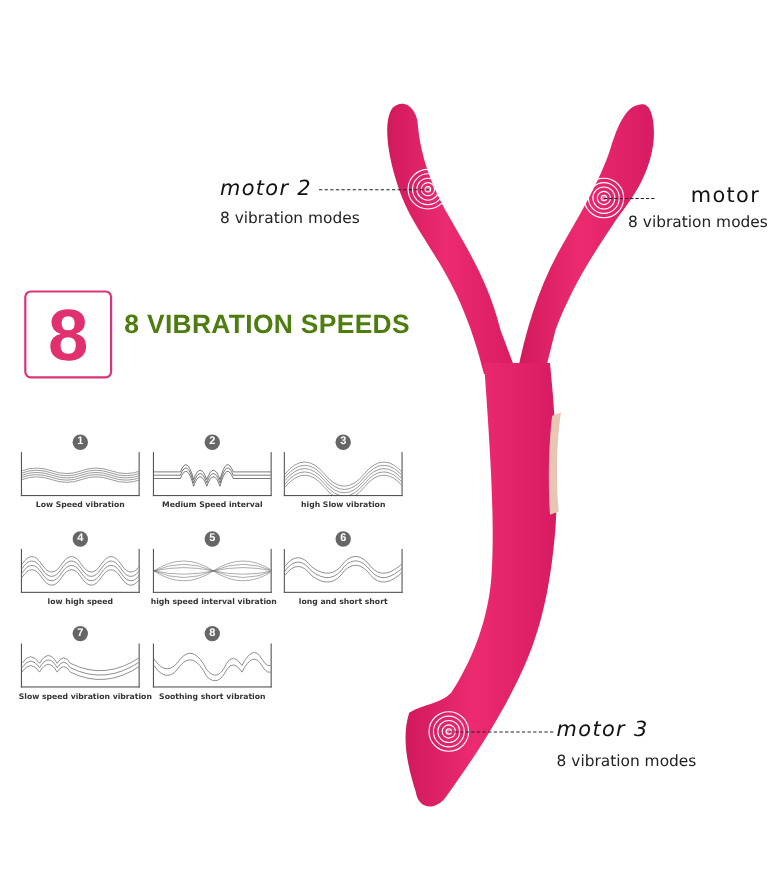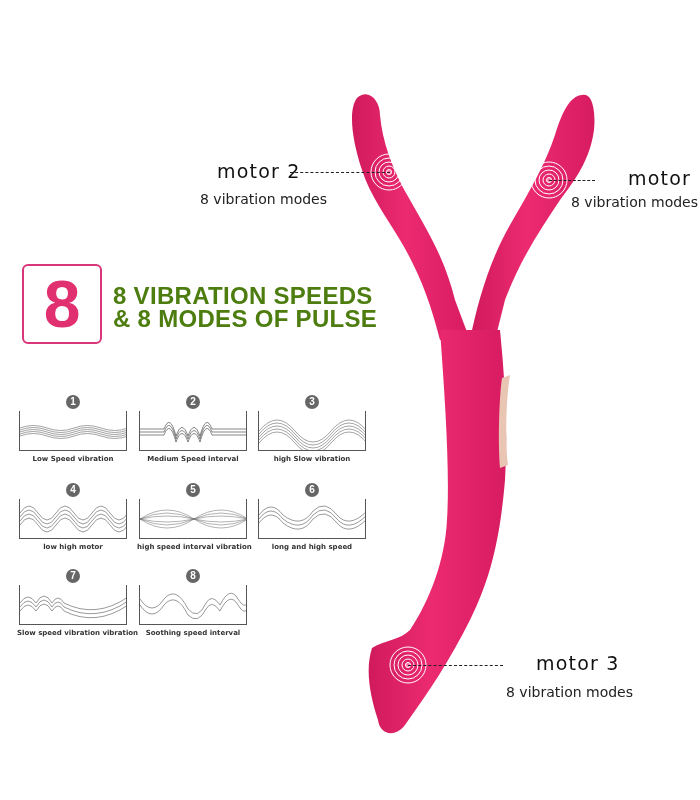--- a/index.html
+++ b/index.html
@@ -62,38 +62,37 @@
   </g>
   <g fill="none" stroke="#fff" stroke-width="1">
     <circle cx="408" cy="665" r="18"></circle>
       <circle cx="408" cy="665" r="14"></circle>
       <circle cx="408" cy="665" r="10"></circle>
       <circle cx="408" cy="665" r="6"></circle>
       <circle cx="408" cy="665" r="2.5" fill="#ff6fa0"></circle>
   </g>
 </svg>
 
-<div class="abs motor-title" style="left:217px; top:160px;">motor 2</div>
+<div class="abs motor-title" style="left:200px; top:160px;font-style:italic;">motor 2</div>
 <div class="abs dash" style="left:290px; top:172px; width:100px;"></div>
 <div class="abs motor-sub" style="left:200px; top:191px;">8 vibration modes</div>
 
 <div class="abs dash" style="left:549px; top:180px; width:46px;"></div>
 <div class="abs motor-title" style="left:597px; top:167px;margin-left:31px;">motor 1</div>
 <div class="abs motor-sub" style="left:571px; top:194px;">8 vibration modes</div>
 
 <div class="abs dash" style="left:408px; top:665px; width:95px;"></div>
-<div class="abs motor-title" style="left:536px; top:652px;">motor 3</div>
+<div class="abs motor-title" style="left:506px; top:652px;font-style:italic;">motor 3</div>
 <div class="abs motor-sub" style="left:506px; top:684px;">8 vibration modes</div>
 
 <div class="badge">
   <span class="badge-num">8</span>
 </div>
 <div class="headline">
   <div>8 VIBRATION SPEEDS</div>
-  <div>&amp; 8 MODES OF PULSE</div>
 </div>
 
 <div class="mode" style="left:17px; top:395px;">
   <div class="mode-num">1</div>
   <div class="mode-box">
     <svg width="108" height="40" viewBox="0 0 108 40" fill="none" stroke="#666" stroke-width="0.6">
       <path d="M0 17 Q13 12 27 17 T54 17 T81 17 T108 17"></path>
         <path d="M0 19 Q13 14 27 19 T54 19 T81 19 T108 19"></path>
         <path d="M0 21 Q13 16 27 21 T54 21 T81 21 T108 21"></path>
         <path d="M0 23 Q13 18 27 23 T54 23 T81 23 T108 23"></path>
@@ -130,21 +129,21 @@
 <div class="mode" style="left:17px; top:483px;">
   <div class="mode-num">4</div>
   <div class="mode-box">
     <svg width="108" height="40" viewBox="0 0 108 40" fill="none" stroke="#555" stroke-width="0.6">
       <path d="M0 14 Q9 0 18 14 T36 14 T54 14 T72 14 T90 14 T108 14"></path>
         <path d="M0 18 Q9 4 18 18 T36 18 T54 18 T72 18 T90 18 T108 18"></path>
         <path d="M0 22 Q9 8 18 22 T36 22 T54 22 T72 22 T90 22 T108 22"></path>
         <path d="M0 26 Q9 12 18 26 T36 26 T54 26 T72 26 T90 26 T108 26"></path>
     </svg>
   </div>
-  <div class="mode-label">low high motor</div>
+  <div class="mode-label">low high speed</div>
 </div>
 <div class="mode" style="left:137px; top:483px;">
   <div class="mode-num">5</div>
   <div class="mode-box">
     <svg width="108" height="40" viewBox="0 0 108 40" fill="none" stroke="#666" stroke-width="0.5">
       <path d="M0 20 Q27 2 54 20 T108 20"></path>
         <path d="M0 20 Q27 38 54 20 T108 20"></path>
         <path d="M0 20 Q27 8 54 20 T108 20"></path>
         <path d="M0 20 Q27 32 54 20 T108 20"></path>
         <path d="M0 20 Q27 14 54 20 T108 20"></path>
@@ -155,21 +154,21 @@
 </div>
 <div class="mode" style="left:256px; top:483px;">
   <div class="mode-num">6</div>
   <div class="mode-box">
     <svg width="108" height="40" viewBox="0 0 108 40" fill="none" stroke="#555" stroke-width="0.6">
       <path d="M0 16 Q12 0 24 16 Q42 30 54 12 Q66 0 78 16 Q90 30 108 12"></path>
         <path d="M0 20 Q12 4 24 20 Q42 34 54 16 Q66 4 78 20 Q90 34 108 16"></path>
         <path d="M0 24 Q12 8 24 24 Q42 38 54 20 Q66 8 78 24 Q90 38 108 20"></path>
     </svg>
   </div>
-  <div class="mode-label">long and high speed</div>
+  <div class="mode-label">long and short short</div>
 </div>
 
 <div class="mode" style="left:17px; top:569px;">
   <div class="mode-num">7</div>
   <div class="mode-box">
     <svg width="108" height="40" viewBox="0 0 108 40" fill="none" stroke="#555" stroke-width="0.6">
       <path d="M0 18 Q8 6 16 18 Q24 4 32 18 Q38 8 44 18 Q76 34 108 12"></path>
         <path d="M0 22 Q8 10 16 22 Q24 8 32 22 Q38 12 44 22 Q76 38 108 16"></path>
         <path d="M0 26 Q8 14 16 26 Q24 12 32 26 Q38 16 44 26 Q76 42 108 20"></path>
     </svg>
@@ -177,14 +176,14 @@
   <div class="mode-label">Slow speed vibration vibration</div>
 </div>
 <div class="mode" style="left:137px; top:569px;">
   <div class="mode-num">8</div>
   <div class="mode-box">
     <svg width="108" height="40" viewBox="0 0 108 40" fill="none" stroke="#555" stroke-width="0.6">
       <path d="M0 14 Q12 32 24 14 Q36 0 48 24 Q58 36 66 18 Q72 8 80 20 Q90 0 98 14 Q104 24 108 18"></path>
         <path d="M0 20 Q12 38 24 20 Q36 6 48 30 Q58 40 66 24 Q72 14 80 26 Q90 6 98 20 Q104 30 108 24"></path>
     </svg>
   </div>
-  <div class="mode-label">Soothing speed interval</div>
+  <div class="mode-label">Soothing short vibration</div>
 </div>
 
 </body></html>

